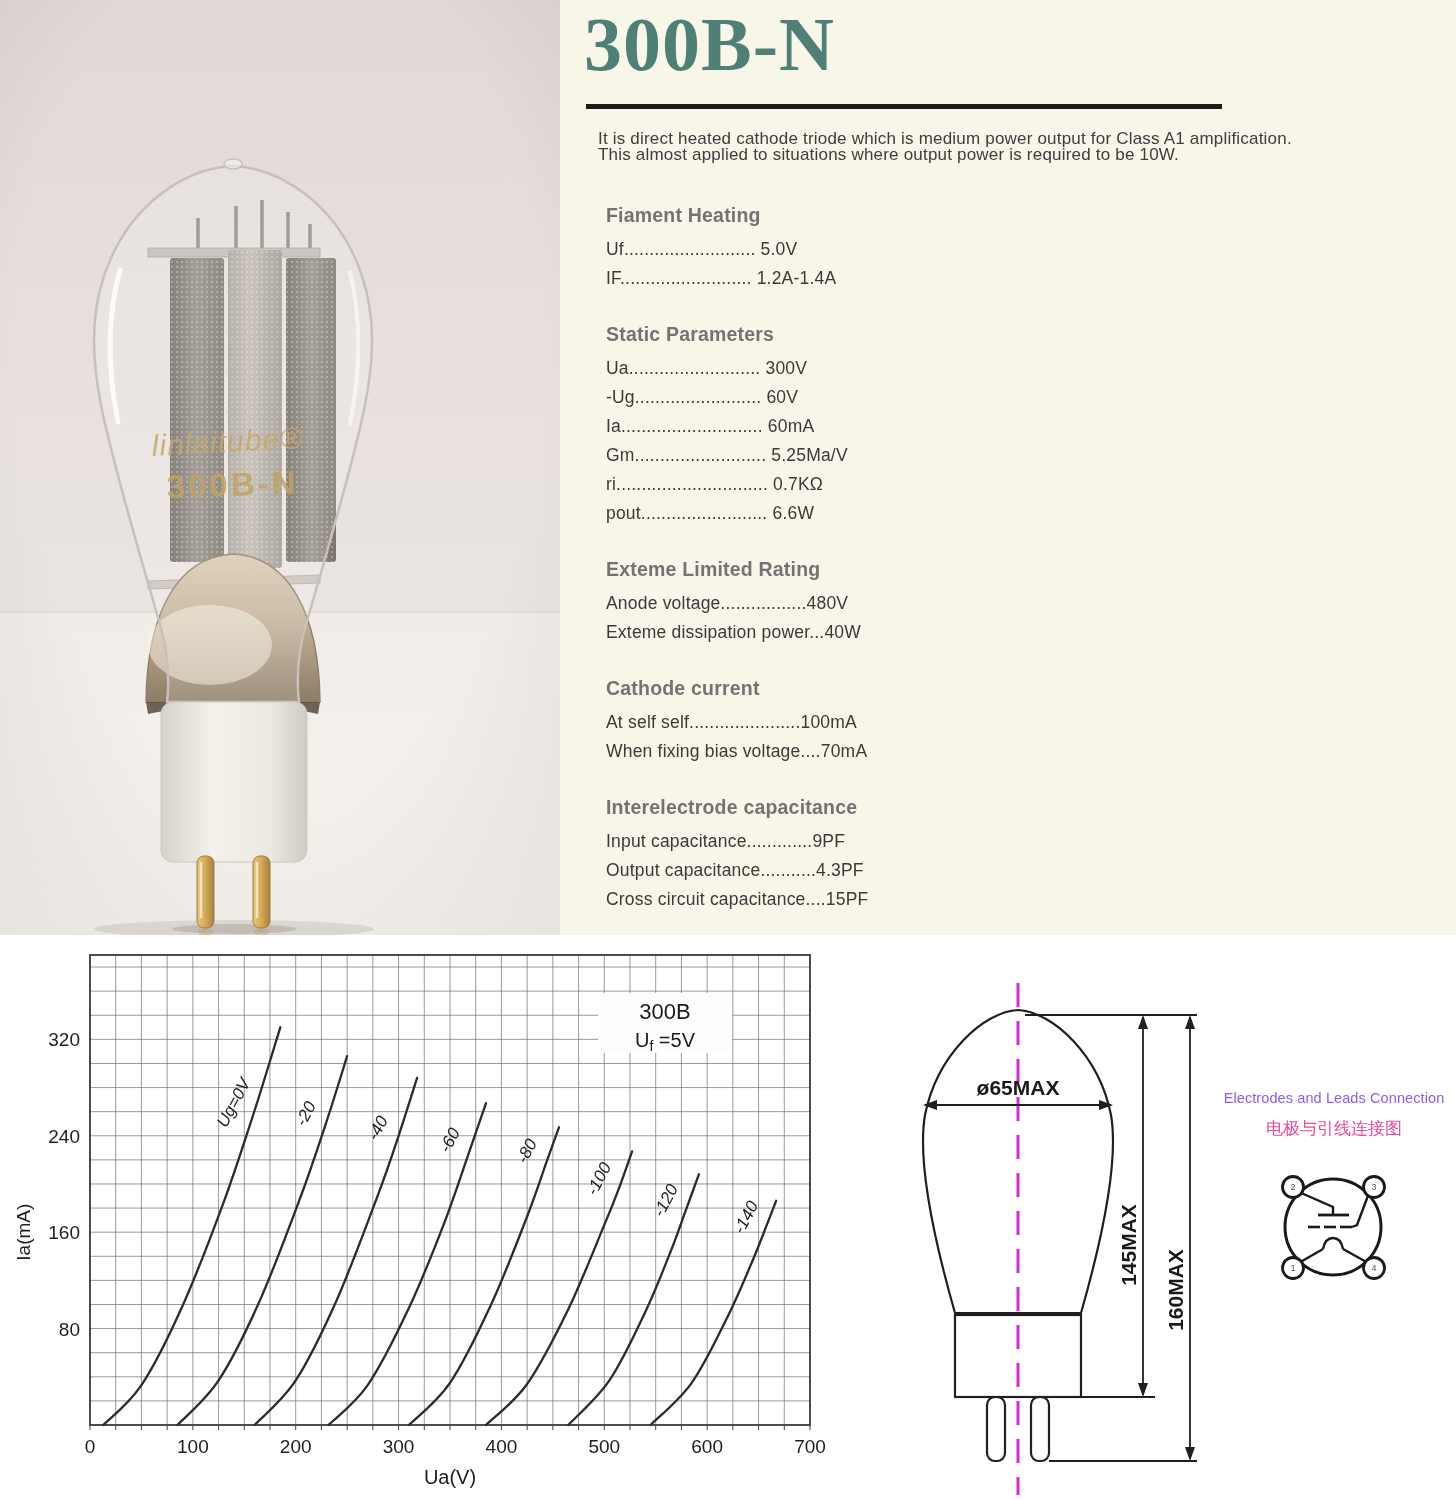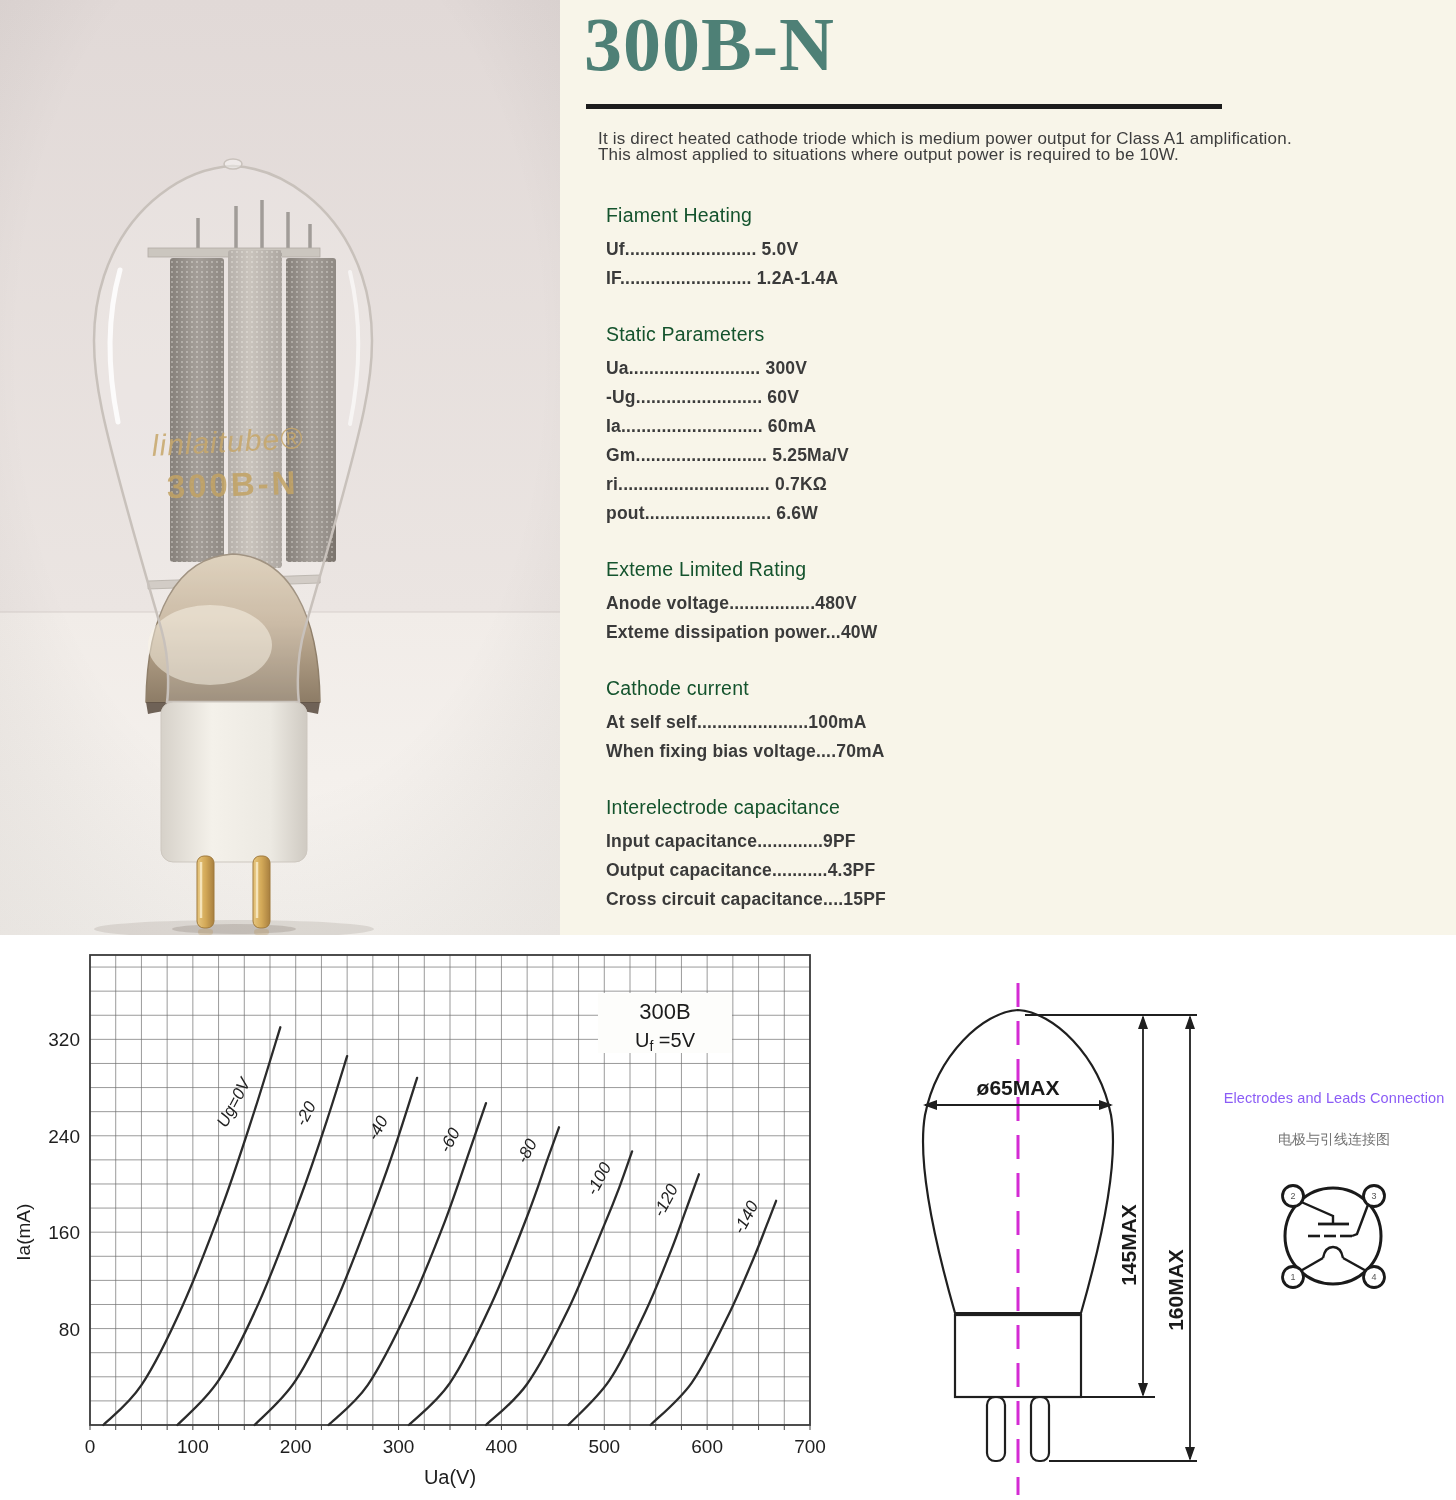--- a/index.html
+++ b/index.html
@@ -12,32 +12,32 @@
 
   .title{position:absolute;left:24px;top:6px;margin:0;
          font-family:"Liberation Serif","DejaVu Serif",serif;font-weight:bold;
          font-size:76px;line-height:1.0;color:#4e8076;letter-spacing:1px;}
   .title-rule{position:absolute;left:26px;top:104px;width:636px;height:5px;background:#1c1c1c;}
 
   .desc{position:absolute;left:38px;top:114px;width:714px;
         font-size:17px;line-height:16px;color:#3d3d3d;letter-spacing:0.2px;}
 
   .sections{position:absolute;left:46px;top:190px;width:760px;}
-  .sections h2{margin:30px 0 8px 0;font-size:19.5px;font-weight:normal;color:#14532d;letter-spacing:0.2px;}
+  .sections h2{margin:30px 0 8px 0;font-size:19.5px;font-weight:bold;color:#737373;letter-spacing:0.2px;}
   .sections h2:first-child{margin-top:14px;}
-  .spec-row{font-size:17.5px;line-height:29px;color:#3a3a3a;letter-spacing:0.2px;font-weight:bold;}
+  .spec-row{font-size:17.5px;line-height:29px;color:#3a3a3a;letter-spacing:0.2px;}
 
   
   .bottom-band{position:absolute;left:0;top:935px;width:1456px;height:565px;background:#ffffff;}
   #chart{position:absolute;left:0;top:935px;}
   #outline{position:absolute;left:875px;top:945px;}
 
   .pinout{position:absolute;left:1212px;top:1090px;width:244px;text-align:center;}
   .pinout-title{font-size:14.5px;color:#8b5cf6;letter-spacing:0.1px;}
-  .pinout-subtitle{font-size:14px;color:#737373;margin-top:25px;}
+  .pinout-subtitle{font-size:17px;color:#ec4899;margin-top:11px;}
   #pinsvg{margin-top:20px;}
 
   svg text{font-family:"Liberation Sans","DejaVu Sans",sans-serif;}
 </style>
 </head>
 <body>
 
 <div id="stage">
 
   <div class="photo-area">

